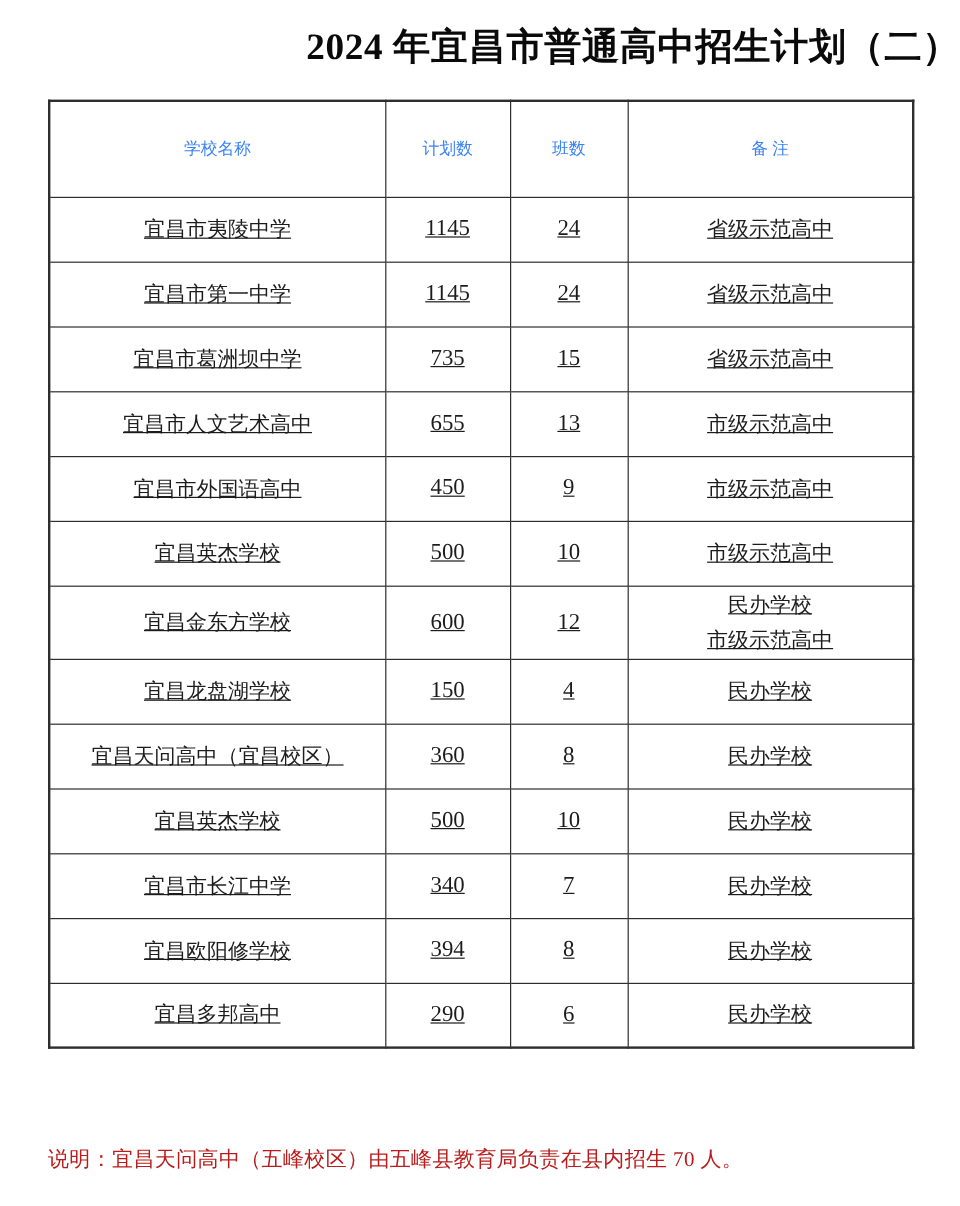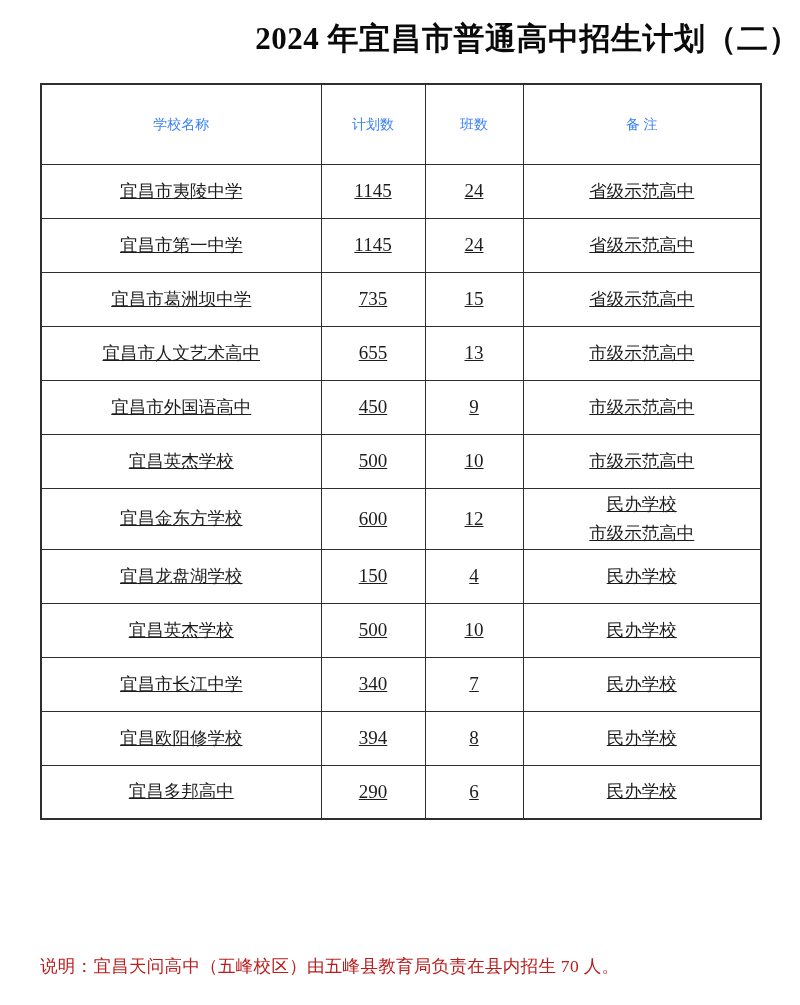--- a/index.html
+++ b/index.html
@@ -125,20 +125,26 @@
         <td>民办学校
 市级示范高中</td>
       </tr>
       <tr>
         <td>宜昌龙盘湖学校</td>
         <td>150</td>
         <td>4</td>
         <td>民办学校</td>
       </tr>
       <tr>
+        <td>宜昌天问高中（宜昌校区）</td>
+        <td>360</td>
+        <td>8</td>
+        <td>民办学校</td>
+      </tr>
+      <tr>
         <td>宜昌英杰学校</td>
         <td>500</td>
         <td>10</td>
         <td>民办学校</td>
       </tr>
       <tr>
         <td>宜昌市长江中学</td>
         <td>340</td>
         <td>7</td>
         <td>民办学校</td>

